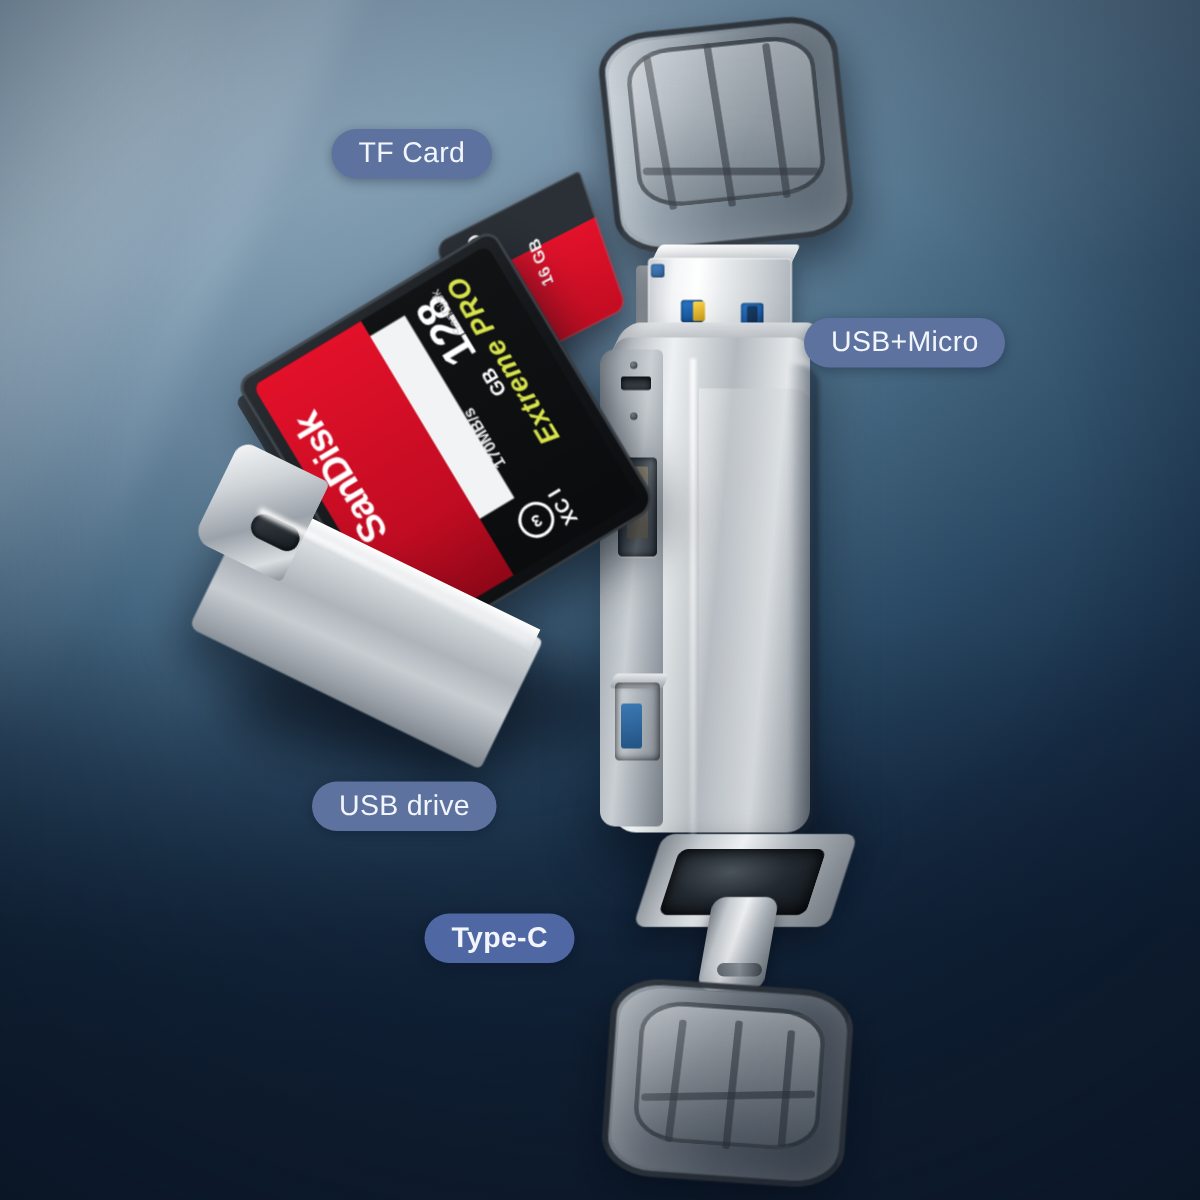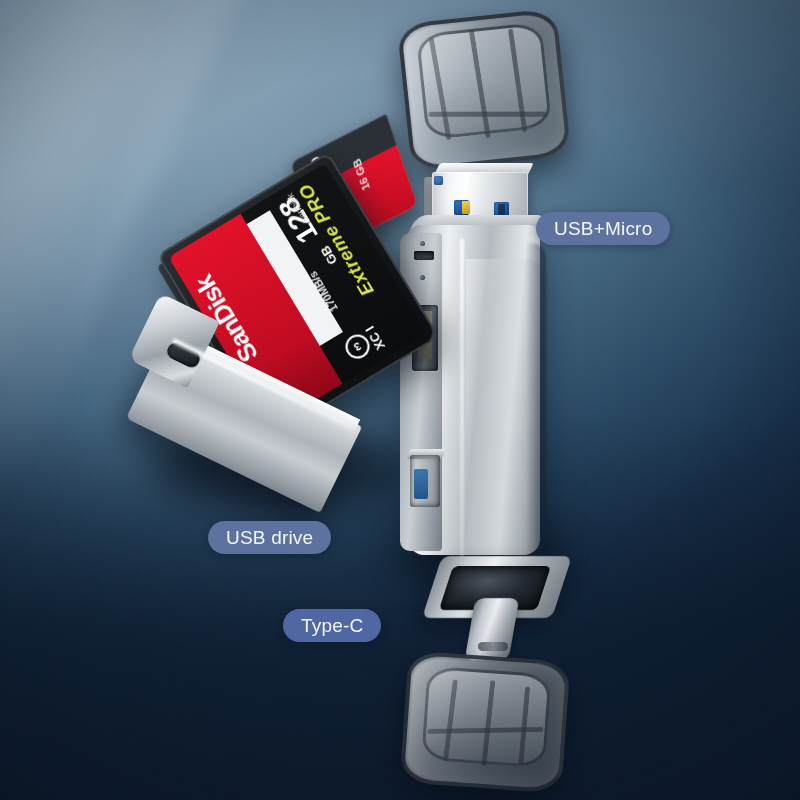--- a/index.html
+++ b/index.html
@@ -312,17 +312,18 @@
   <div class="obj" id="usbdrive">
     <div class="fd-body"></div>
     <div class="fd-top"></div>
     <div class="fd-cap"></div>
     <div class="fd-hole"></div>
     <div class="fd-hi"></div>
   </div>
 
   <div class="vignette"></div>
 
+  <div class="pill" id="pill-tf" style="left: 221px; top: 86px; background: rgb(93, 114, 159);">TF Card</div>
   <div class="pill" id="pill-usbm" style="left: 536px; top: 212px; background: rgb(93, 114, 159);">USB+Micro</div>
   <div class="pill" id="pill-usbd" style="left: 208px; top: 489px; background: rgb(93, 114, 159); margin-top: 32px;">USB drive</div>
-  <div class="pill dark" id="pill-typec" style="left: 283px; top: 609px; background: rgb(79, 104, 164);">Type-C</div>
+  <div class="pill dark" id="pill-typec" style="left: 283px; top: 609px; background: rgb(79, 104, 164); font-weight: bold;">Type-C</div>
 
 </div>
 
 </body></html>

